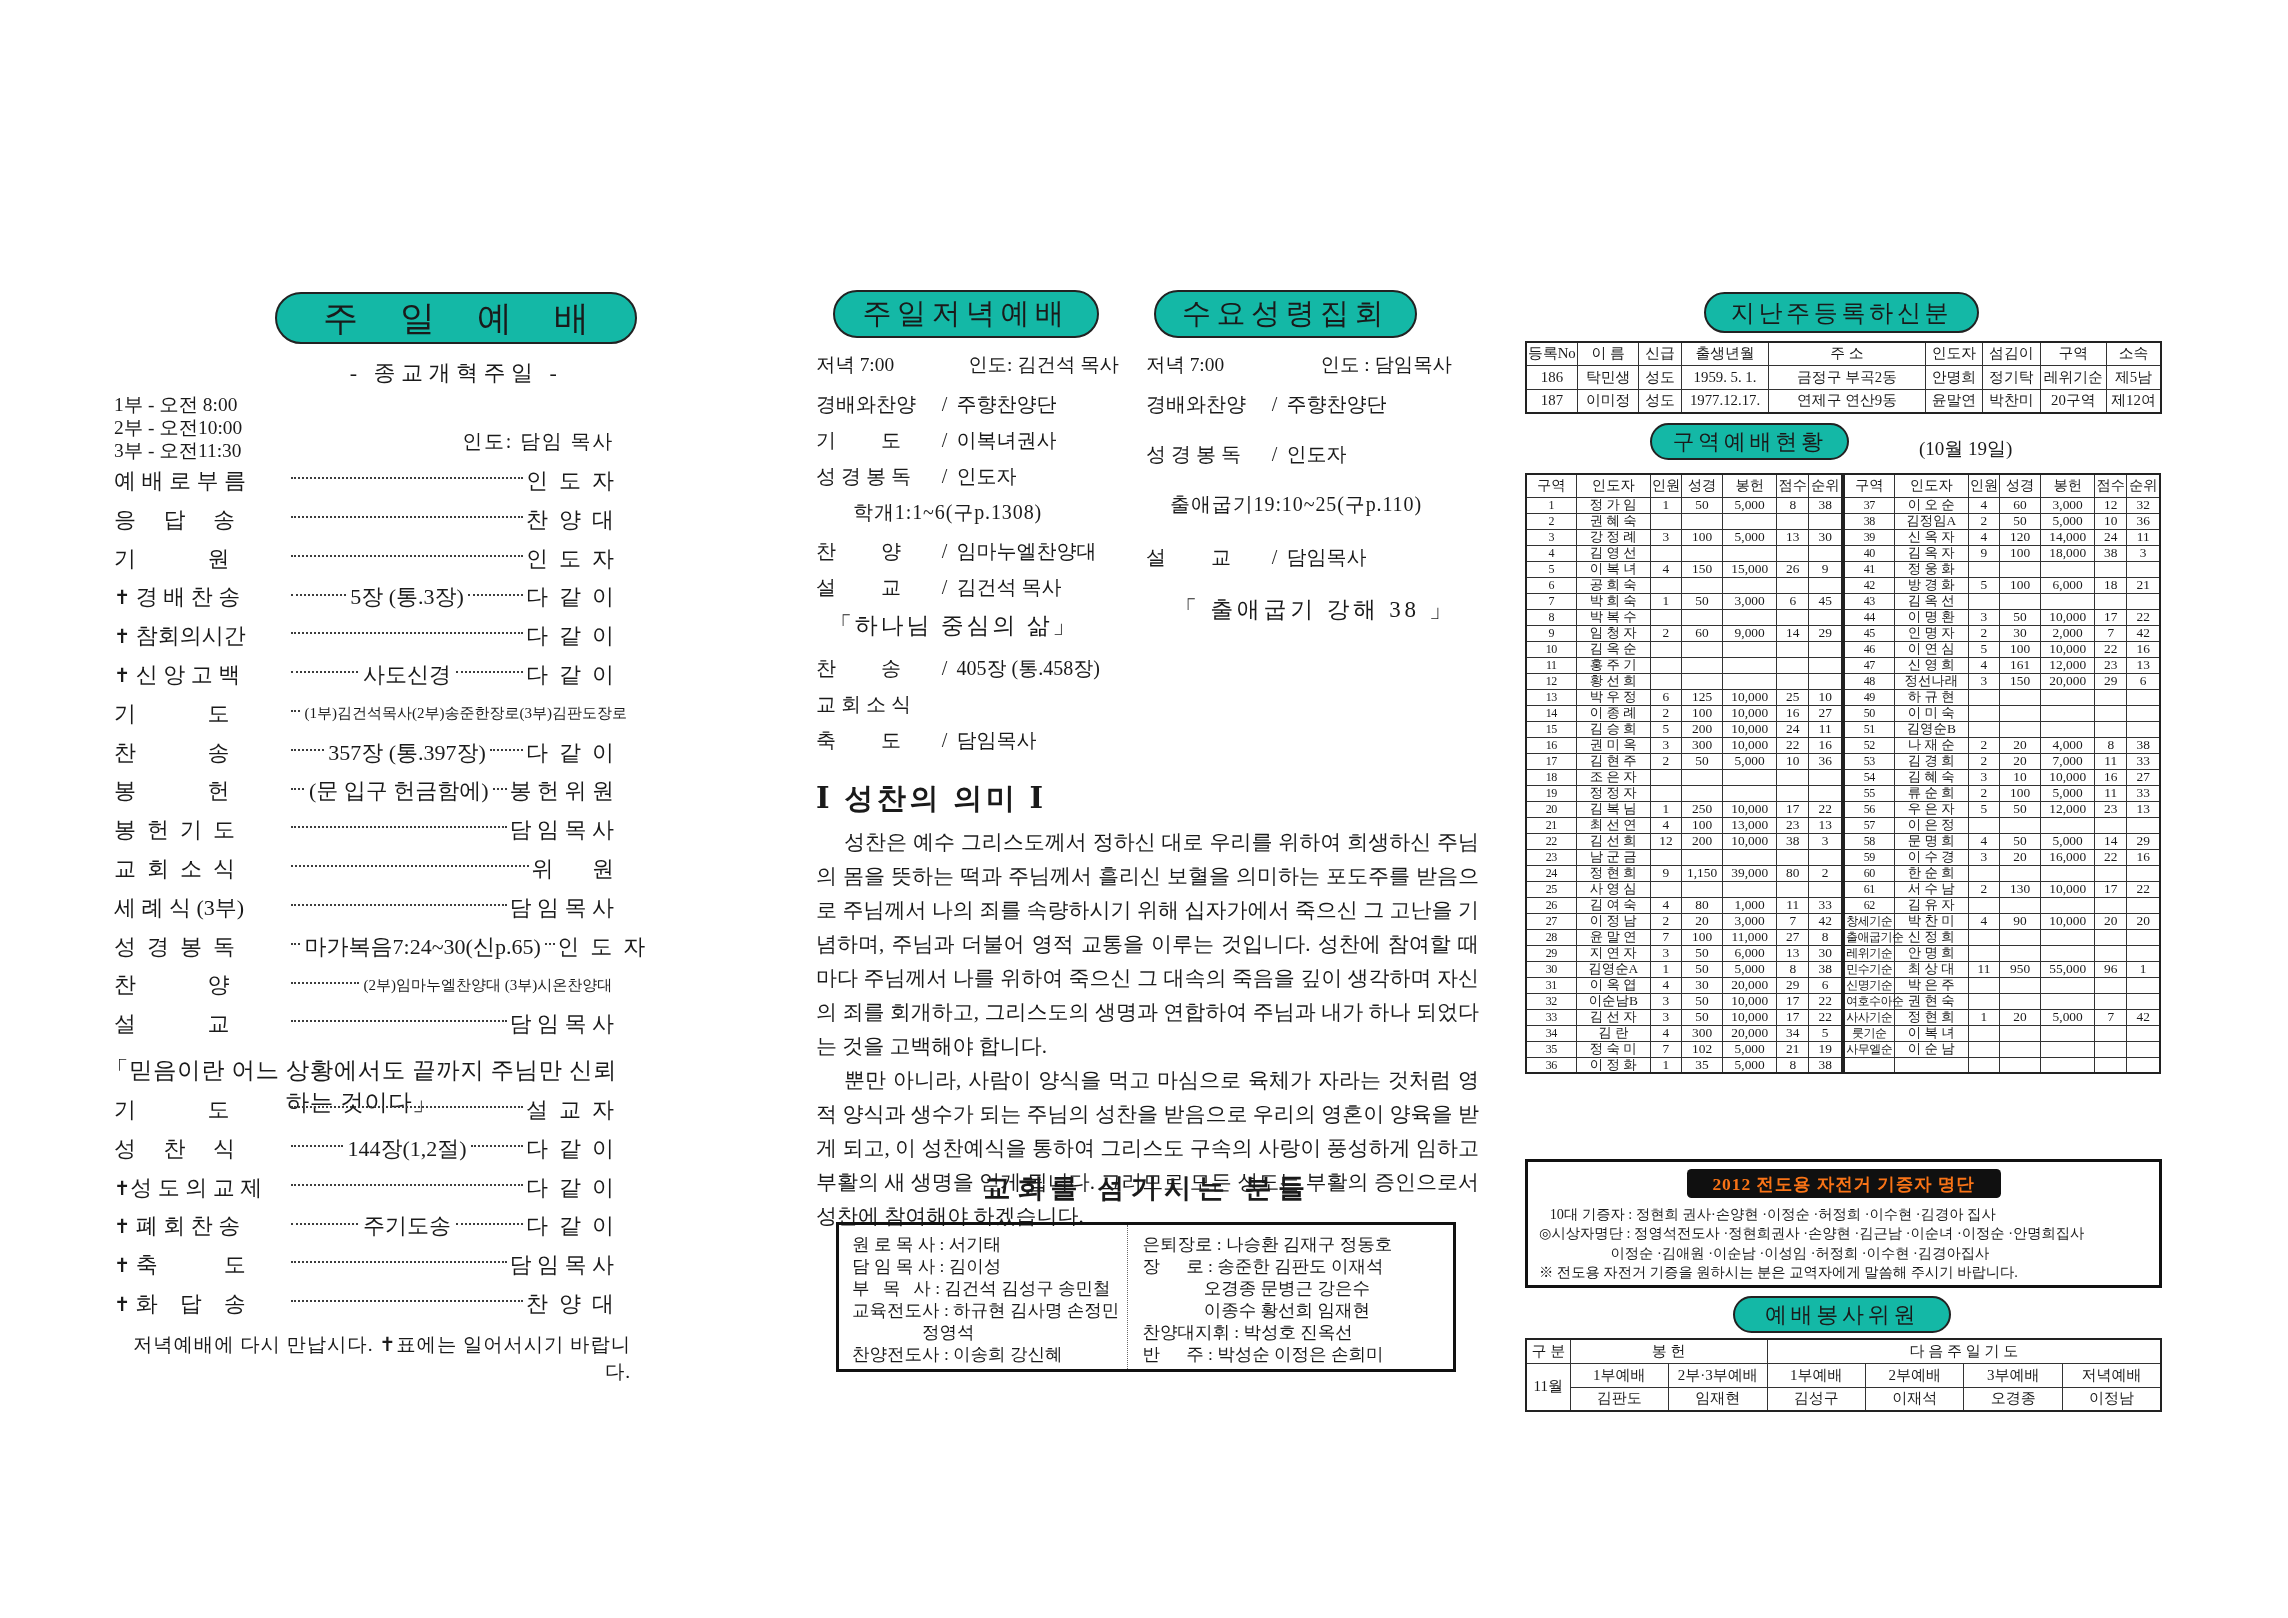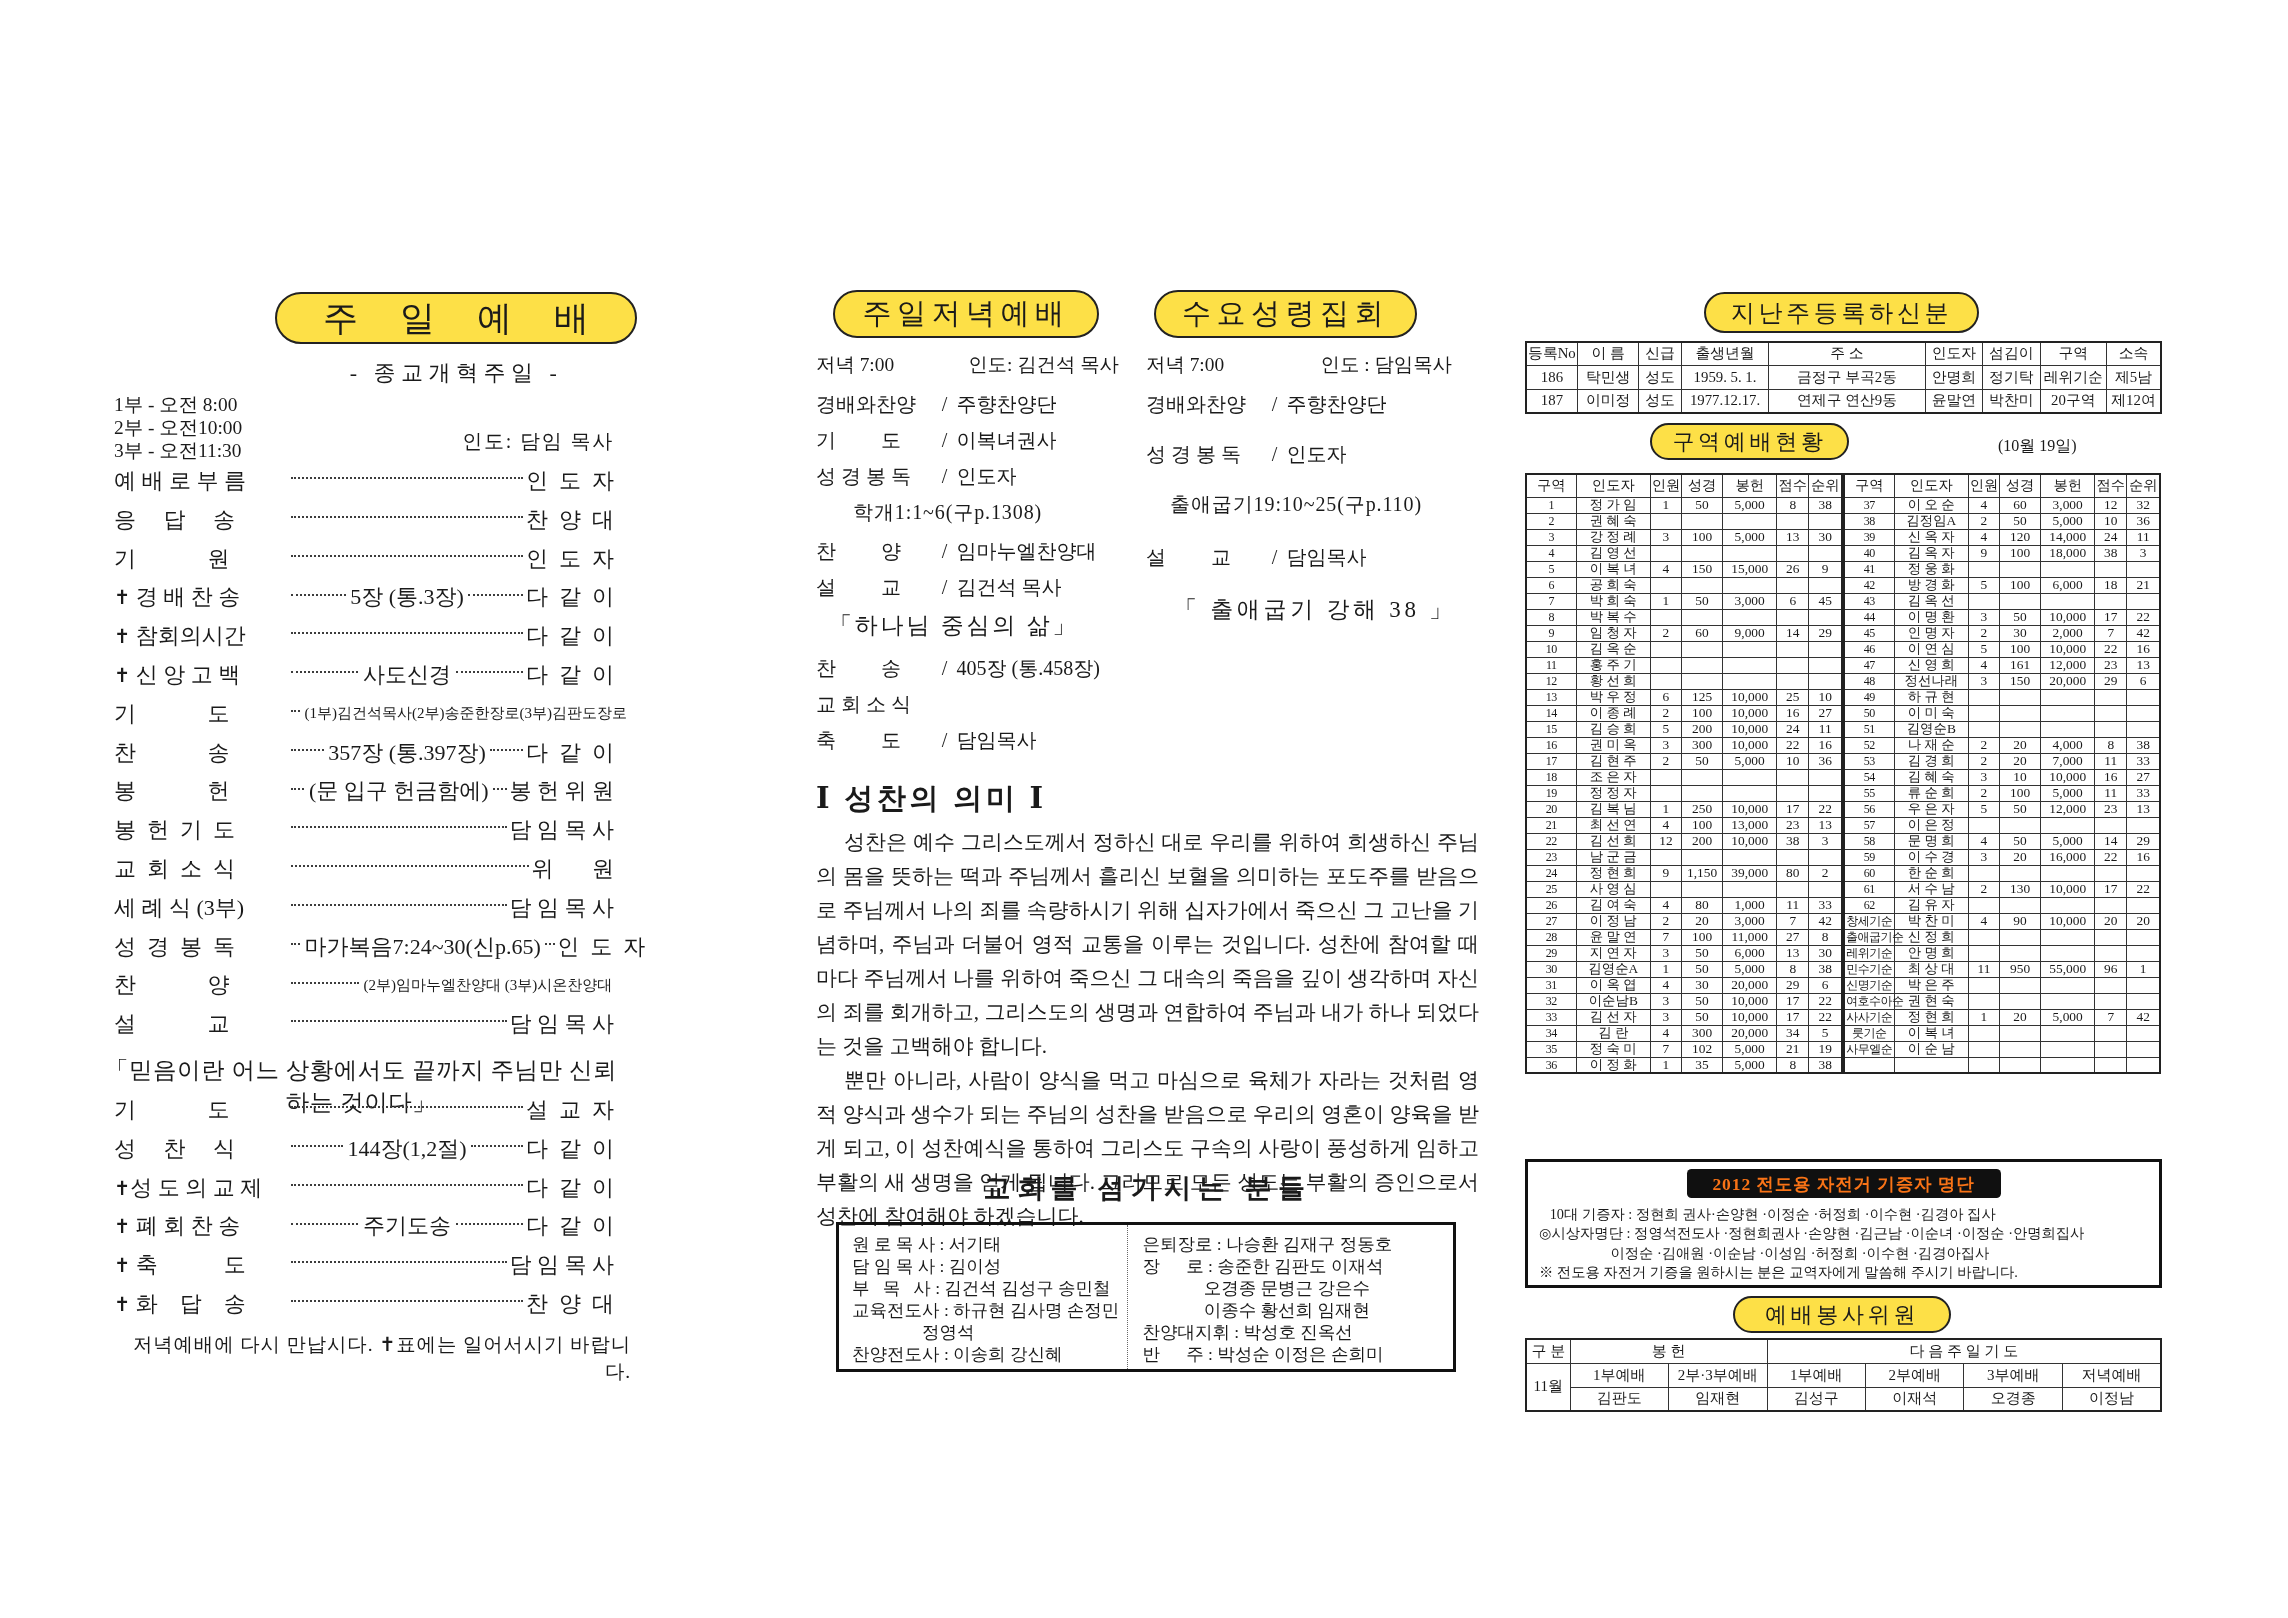--- a/index.html
+++ b/index.html
@@ -1,20 +1,20 @@
 <!DOCTYPE html>
 <html style="font-size:14.8px"><head>
 <meta charset="utf-8">
 <style>
   html,body{margin:0;padding:0;background:#e8e8e8;}
   .page{position:relative;width:2289px;height:1619px;background:#ffffff;color:#1a1a1a;
         font-family:"Liberation Serif","DejaVu Serif",serif;overflow:hidden;}
   .abs{position:absolute;}
   .pill{border:2.8px solid #222;border-radius:31px;display:flex;align-items:center;justify-content:center;
-        box-sizing:border-box;background:#fde047;}
+        box-sizing:border-box;background:#14b8a6;}
   
   #sw-titlebox{left:275px;top:292px;width:362px;height:52px;font-size:35px;letter-spacing:16.6px;padding-left:16.6px;}
   #sw-subtitle{left:275px;top:358px;width:362px;text-align:center;font-size:22px;letter-spacing:5.5px;}
   #sw-times{left:114px;top:393px;font-size:19.4px;line-height:23px;white-space:pre;}
   #sw-leader{left:114px;top:428px;width:500px;text-align:right;font-size:20px;letter-spacing:1.8px;}
   #sw-list1{left:114px;top:469px;width:500px;}
   #sw-sermon{left:96px;top:1054px;width:530px;text-align:center;font-size:23.5px;letter-spacing:0.5px;}
   #sw-list2{left:114px;top:1098px;width:500px;}
   #sw-footer{left:114px;top:1331px;width:517px;text-align:right;font-size:19.4px;letter-spacing:0.9px;}
   .svc-row{display:flex;align-items:center;height:24px;margin-bottom:14.8px;font-size:22px;}
@@ -60,21 +60,21 @@
   .reg-table th:nth-child(1),.reg-table td:nth-child(1){width:48px;}
   .reg-table th:nth-child(2),.reg-table td:nth-child(2){width:61px;}
   .reg-table th:nth-child(3),.reg-table td:nth-child(3){width:42px;}
   .reg-table th:nth-child(4),.reg-table td:nth-child(4){width:87px;}
   .reg-table th:nth-child(5),.reg-table td:nth-child(5){width:155px;}
   .reg-table th:nth-child(6),.reg-table td:nth-child(6){width:57px;}
   .reg-table th:nth-child(7),.reg-table td:nth-child(7){width:57px;}
   .reg-table th:nth-child(8),.reg-table td:nth-child(8){width:66px;}
   .reg-table th:nth-child(9),.reg-table td:nth-child(9){width:54px;}
   #dist-pill{left:1650px;top:423px;width:199px;height:37px;font-size:22px;letter-spacing:3.7px;}
-  #dist-date{left:1998px;top:436px;font-size:16px;}
+  #dist-date{left:1919px;top:436px;font-size:19px;}
   #dist-wrap{left:1525px;top:473px;display:flex;}
   .dist-table{width:318px;font-size:13.4px;table-layout:fixed;}
   .dist-table th{height:23px;font-size:14.3px;}
   .dist-table td{height:16px;line-height:1;}
   .dist-table td:first-child{font-size:12px;letter-spacing:-0.5px;}
   .dist-table th:nth-child(1){width:50px;}
   .dist-table th:nth-child(2){width:74px;}
   .dist-table th:nth-child(3){width:31px;}
   .dist-table th:nth-child(4){width:41px;}
   .dist-table th:nth-child(5){width:54px;}

